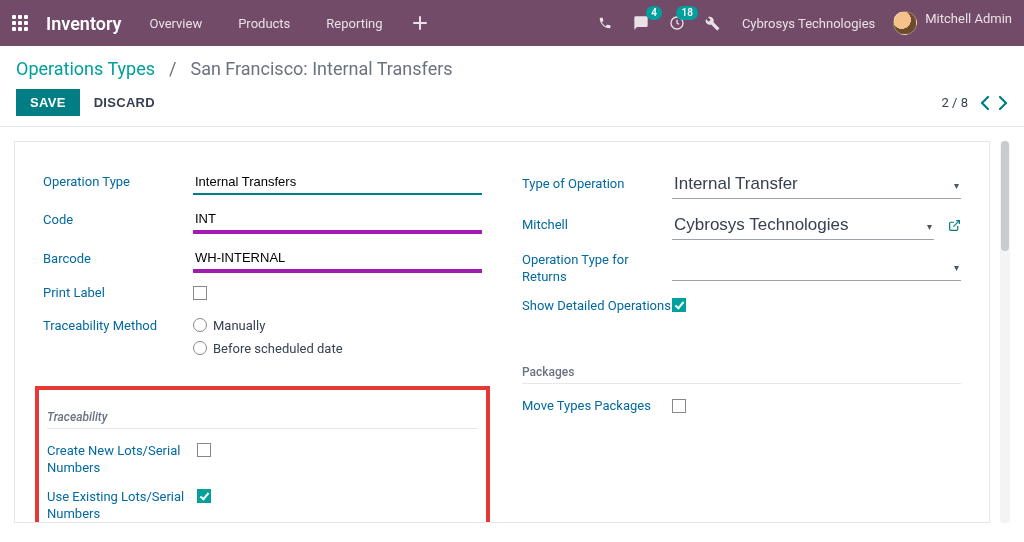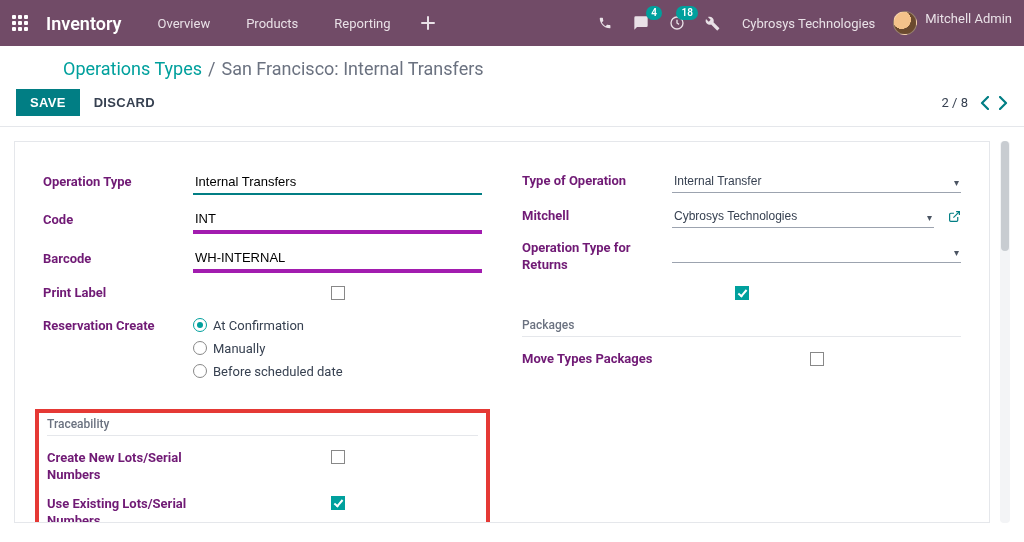--- a/index.html
+++ b/index.html
@@ -3,72 +3,72 @@
 <meta charset="utf-8">
 <style>
   * { box-sizing: border-box; margin: 0; padding: 0; }
   html, body { width: 1024px; height: 542px; font-family: -apple-system, BlinkMacSystemFont, "Segoe UI", Roboto, "Helvetica Neue", Arial, sans-serif; font-size: 13px; color: #374151; background: #fff; overflow: hidden; }
 
   
   .navbar { height: 46px; background: #714B67; color: #fff; display: flex; align-items: center; padding: 0 6px 0 12px; }
   .nav-left { display: flex; align-items: center; gap: 16px; }
   .apps-icon { width: 18px; display: grid; grid-template-columns: repeat(3,4px); grid-template-rows: repeat(3,4px); gap: 2px; cursor: pointer; }
   .apps-icon span { background: #fff; width: 4px; height: 4px; border-radius: 1px; }
-  .app-title { font-size: 18px; font-weight: 600; color: #fff; margin-right: 10px; }
+  .app-title { font-size: 18px; font-weight: 600; color: #fff; margin-right: 2px; }
   .nav-item { color: #E9E1E7; font-size: 13px; padding: 6px 10px; cursor: pointer; }
   .nav-right { margin-left: auto; display: flex; align-items: center; gap: 14px; padding-right: 6px; }
   .nav-icon { position: relative; color: #E9E1E7; cursor: pointer; display: inline-flex; align-items: center; justify-content: center; width: 22px; height: 22px; }
   .badge { position: absolute; top: -6px; right: -10px; background: #00A09D; color: #fff; font-size: 10px; font-weight: 600; border-radius: 10px; padding: 1px 5px; line-height: 12px; min-width: 14px; text-align: center; }
   .company { color: #E9E1E7; font-size: 13px; cursor: pointer; padding: 0 4px; }
   .user { display: flex; align-items: flex-start; gap: 8px; cursor: pointer; color: #E9E1E7; }
   .avatar { width: 24px; height: 24px; border-radius: 50%; background: radial-gradient(circle at 35% 35%, #f4c28a 0 45%, #6b4a2e 46% 100%); border: 1px solid rgba(255,255,255,0.3); }
 
   
   .controlbar { display: flex; flex-direction: column; padding: 12px 16px 10px 16px; border-bottom: 1px solid #E5E7EB; }
-  .breadcrumb { font-size: 18px; display: flex; align-items: flex-end; gap: 6px; margin-bottom: 10px; margin-left: 47px; }
+  .breadcrumb { font-size: 18px; display: flex; align-items: flex-end; gap: 14px; margin-bottom: 10px; }
   .breadcrumb-root { color: #00A09D; cursor: pointer; }
   .breadcrumb-sep { color: #6B7280; }
   .breadcrumb-current { color: #6B7280; }
   .toolbar { display: flex; align-items: center; gap: 14px; }
   .btn-save { background: #017E84; color: #fff; border: none; font-weight: 600; font-size: 13px; padding: 6px 14px; cursor: pointer; letter-spacing: 0.3px; }
   .btn-discard { background: transparent; border: none; color: #374151; font-weight: 600; font-size: 13px; letter-spacing: 0.3px; cursor: pointer; }
   .pager { margin-left: auto; display: flex; align-items: center; gap: 12px; color: #374151; }
   .pager-arrows { display: flex; gap: 10px; color: #017E84; }
   .pager-arrow { cursor: pointer; font-weight: 700; }
 
   
   .form-wrap { padding: 14px; height: calc(542px - 46px - 86px); display: flex; gap: 10px; }
   .sheet { flex: 1; border: 1px solid #E5E7EB; background: #fff; padding: 22px 28px; overflow: auto; }
   .scrollbar { width: 10px; background: #F3F4F6; position: relative; border-radius: 4px; }
   .scrollbar-thumb { position: absolute; top: 0; height: 110px; left: 1px; right: 1px; background: #C8CCD1; border-radius: 4px; }
 
   .group-row { display: flex; gap: 40px; }
   .group { flex: 1; }
   .field { display: flex; align-items: center; padding: 6px 0; }
   .field.top-align { align-items: flex-start; }
-  .field-label { width: 150px; color: #701a75; font-weight: 700; font-size: 13px; flex-shrink: 0; line-height: 1.3; }
-  .field-control { flex: 1; display: flex; align-items: center; gap: 8px; min-width: 0; justify-content: center; }
+  .field-label { width: 150px; color: #0369a1; font-weight: 400; font-size: 13px; flex-shrink: 0; line-height: 1.3; }
+  .field-control { flex: 1; display: flex; align-items: center; gap: 8px; min-width: 0; }
   .input-line { width: 100%; border: none; border-bottom: 4px solid #a21caf; font-size: 13px; padding: 4px 2px; outline: none; background: transparent; }
   .input-line.focus { border-bottom: 2px solid #017E84; }
-  .select-line { width: 100%; border: none; border-bottom: 1px solid #9CA3AF; font-size: 12px; padding: 4px 2px; color: #374151; background: transparent; outline: none; position: relative; }
+  .select-line { width: 100%; border: none; border-bottom: 1px solid #9CA3AF; font-size: 17px; padding: 4px 2px; color: #374151; background: transparent; outline: none; position: relative; }
   .select-wrap { position: relative; flex: 1; display: flex; align-items: center; }
   .select-caret { position: absolute; right: 2px; top: 50%; transform: translateY(-50%); pointer-events: none; color: #4B5563; font-size: 10px; }
   .ext-link { color: #017E84; cursor: pointer; margin-left: 6px; font-size: 13px; }
   .checkbox { width: 14px; height: 14px; border: 1px solid #888; background: #fff; display: inline-block; position: relative; cursor: pointer; }
   .checkbox.checked { background: #00A09D; border-color: #00A09D; }
   .checkbox.checked::after { content: ""; position: absolute; left: 4px; top: 1px; width: 3px; height: 7px; border-right: 2px solid #fff; border-bottom: 2px solid #fff; transform: rotate(40deg); }
   .radio { width: 14px; height: 14px; border-radius: 50%; border: 1px solid #888; display: inline-block; position: relative; cursor: pointer; margin-right: 6px; }
   .radio.checked { border-color: #00A09D; }
   .radio.checked::after { content: ""; position: absolute; left: 3px; top: 3px; width: 6px; height: 6px; border-radius: 50%; background: #00A09D; }
   .radio-row { display: flex; align-items: center; padding: 4px 0; cursor: pointer; }
 
-  .section-header { font-size: 12px; color: #6B7280; border-bottom: 1px solid #E5E7EB; padding-bottom: 4px; margin-bottom: 8px; margin-top: 12px; font-weight: 500; }
+  .section-header { font-size: 12px; color: #6B7280; border-bottom: 1px solid #E5E7EB; padding-bottom: 4px; margin-bottom: 8px; margin-top: 44px; font-weight: 500; }
 
   .highlight-box { border: 4px solid #E53935; padding: 4px 8px; margin: 20px -8px -4px -8px; }
-  .highlight-box .section-header { margin-top: 0; }
+  .highlight-box .section-header { margin-top: 16px; font-style: italic; }
 
   svg { display: block; }
 </style>
 </head>
 <body>
 
 <div class="navbar">
   <div class="nav-left">
     <div class="apps-icon">
       <span></span>
@@ -173,26 +173,22 @@
             <input class="input-line" value="WH-INTERNAL" style="">
           </div>
         </div>
         <div class="field">
           <div class="field-label">Print Label</div>
           <div class="field-control">
             <span class="checkbox"></span>
           </div>
         </div>
         <div class="field top-align">
-          <div class="field-label" style="padding-top:4px;">Reservation Create</div>
+          <div class="field-label" style="padding-top:4px;">Traceability Method</div>
           <div class="field-control" style="display:block;">
-            <div class="radio-row">
-              <span class="radio checked"></span>
-              <span>At Confirmation</span>
-            </div>
             <div class="radio-row">
               <span class="radio"></span>
               <span>Manually</span>
             </div>
             <div class="radio-row">
               <span class="radio"></span>
               <span>Before scheduled date</span>
             </div>
           </div>
         </div>
@@ -243,20 +239,21 @@
         <div class="field top-align">
           <div class="field-label">Operation Type for Returns</div>
           <div class="field-control">
             <div class="select-wrap">
               <input class="select-line" value="" style="">
               <span class="select-caret">▾</span>
             </div>
           </div>
         </div>
         <div class="field top-align">
+          <div class="field-label">Show Detailed Operations</div>
           <div class="field-control">
             <span class="checkbox checked"></span>
           </div>
         </div>
 
         <div class="section-header">Packages</div>
         <div class="field">
           <div class="field-label">Move Types Packages</div>
           <div class="field-control">
             <span class="checkbox"></span>

